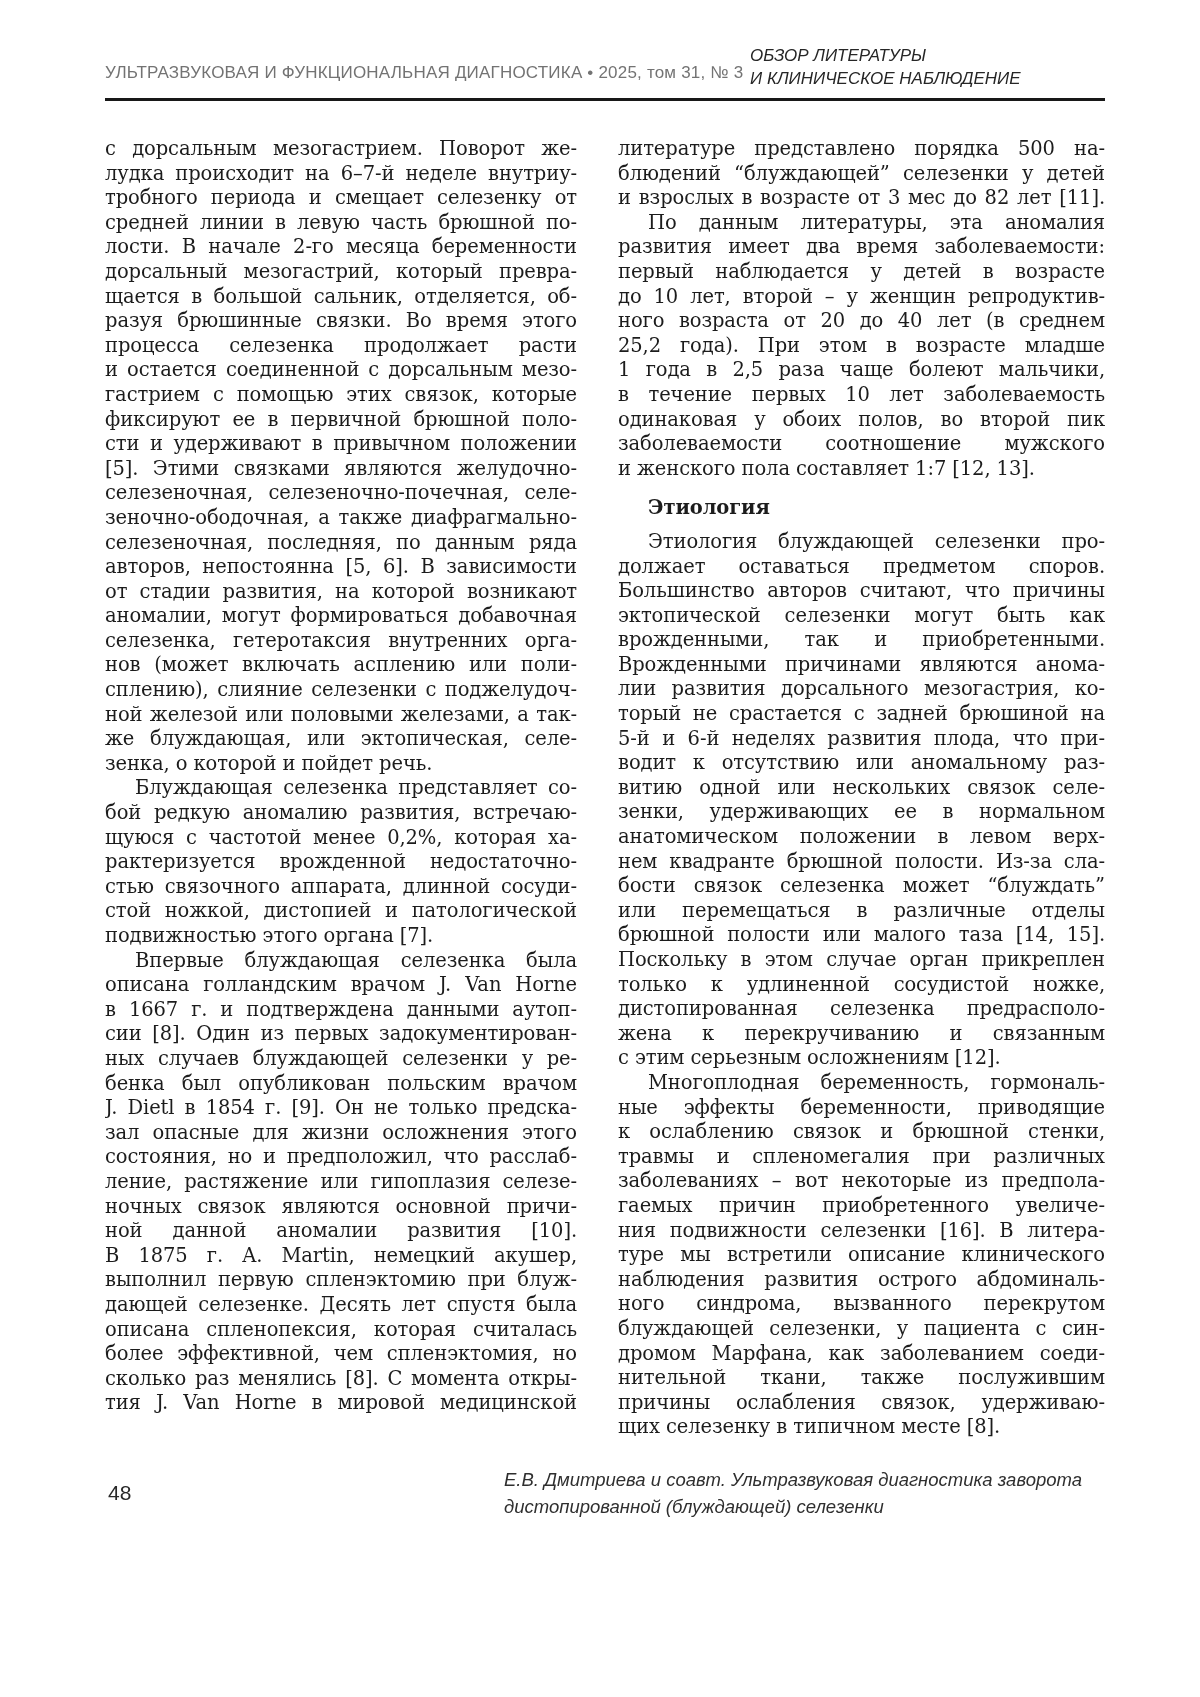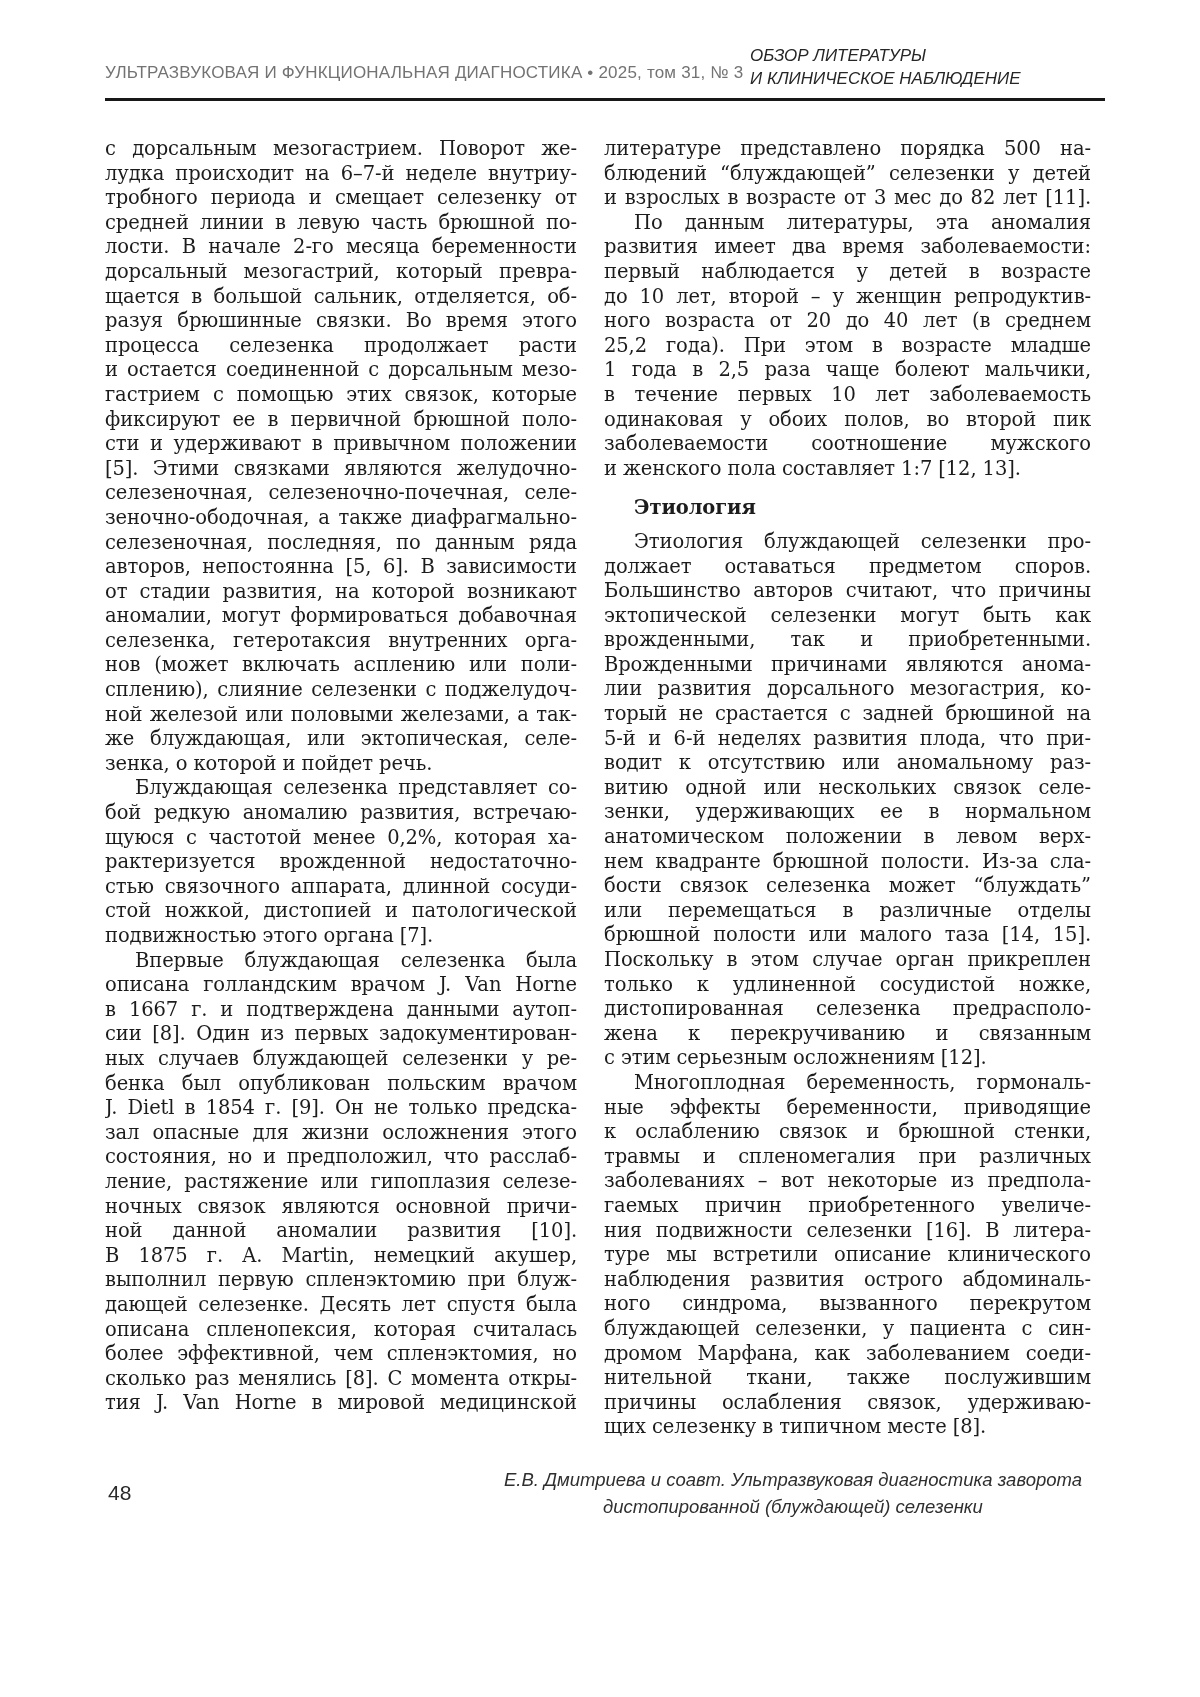--- a/index.html
+++ b/index.html
@@ -17,40 +17,40 @@
     position:absolute;left:750px;top:44px;
     font-family:"Liberation Sans",sans-serif;font-style:italic;
     font-size:17px;line-height:23px;color:#262626;
   }
   .rule{position:absolute;left:105px;top:98px;width:1000px;height:2.5px;background:#181818;}
   .col{
     position:absolute;top:137px;
     font-size:19.5px;line-height:24.6px;letter-spacing:-.1px;
   }
   .col-left{left:105px;width:472px;}
-  .col-right{left:604px;width:487px;}
+  .col-right{left:618px;width:487px;}
   .line{
     height:24.6px;overflow:hidden;
     text-align:justify;text-align-last:justify;
     white-space:normal;
   }
   .line.end{text-align-last:left;}
   .line.ind{text-indent:30px;}
   .heading{
     height:24.6px;margin-top:15px;margin-bottom:9px;
     font-weight:bold;text-indent:30px;text-align:left;
   }
   .footer-page{
     position:absolute;left:108px;top:1481px;
     font-family:"Liberation Sans",sans-serif;font-size:21px;color:#2a2a2a;
   }
   .footer-title{
     position:absolute;right:118px;top:1466px;
     font-family:"Liberation Sans",sans-serif;font-style:italic;
-    font-size:18.5px;line-height:27px;color:#2f2f2f;text-align:center;
+    font-size:18.5px;line-height:27px;color:#2f2f2f;text-align:left;
   }
 </style>
 </head>
 <body>
 
 <div class="page">
   <div class="header-left">УЛЬТРАЗВУКОВАЯ И ФУНКЦИОНАЛЬНАЯ ДИАГНОСТИКА • 2025, том 31, № 3</div>
   <div class="header-right">
     <div>ОБЗОР ЛИТЕРАТУРЫ</div>
     <div>И КЛИНИЧЕСКОЕ НАБЛЮДЕНИЕ</div>

